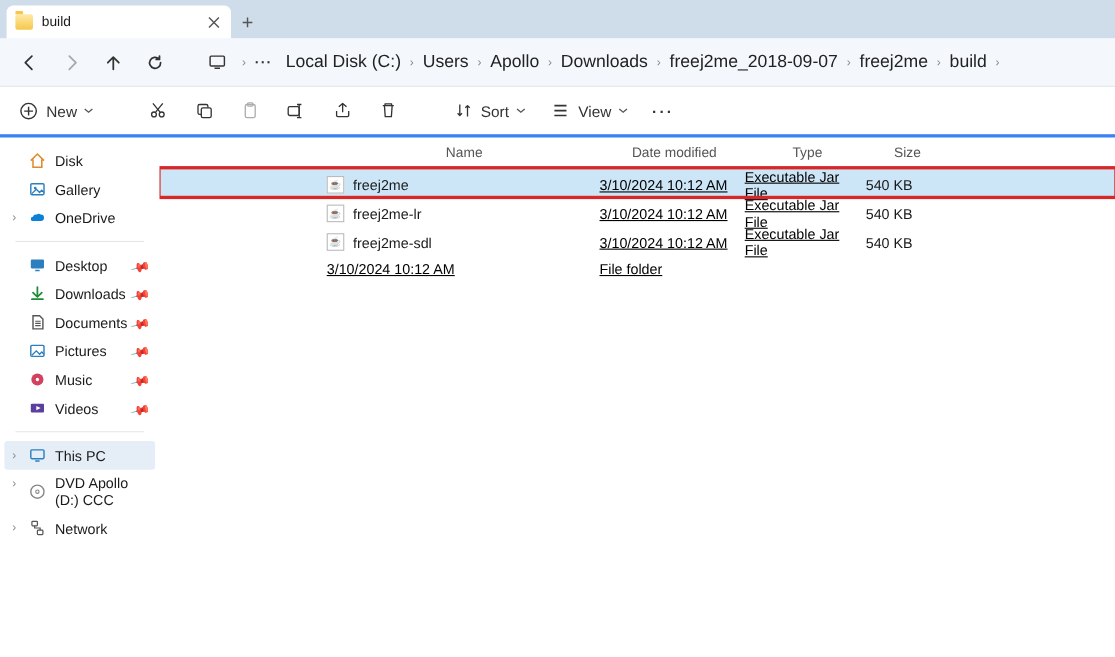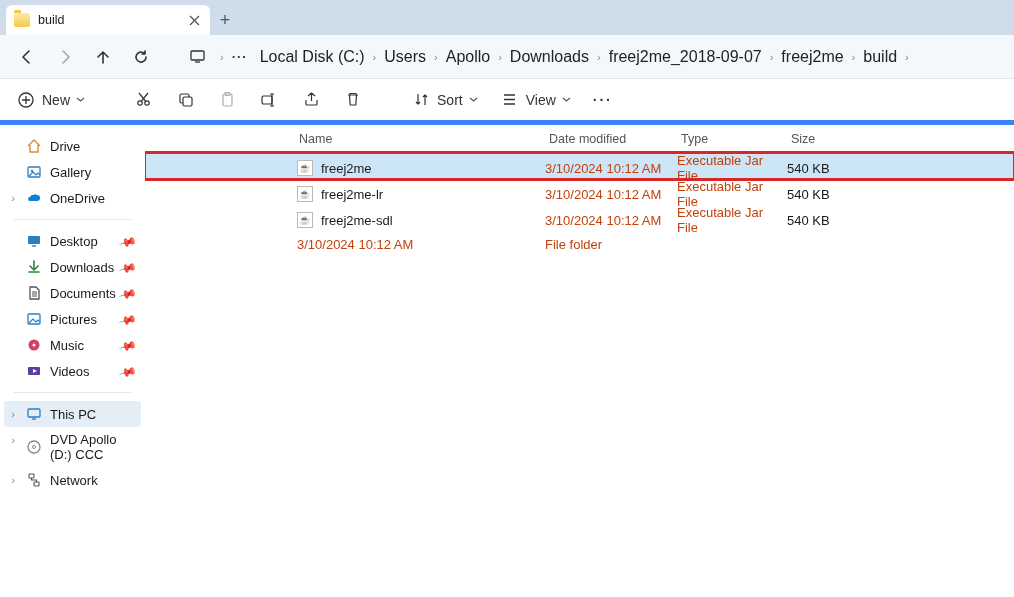--- a/index.html
+++ b/index.html
@@ -14,49 +14,49 @@
 .tab-close { width:16px; height:16px; display:flex; align-items:center; justify-content:center; color:#444; cursor:pointer; }
 .tab-add { width:30px; height:30px; display:flex; align-items:center; justify-content:center; color:#555; font-size:18px; }
 
 
 .addr-bar { height: 44px; background: #f4f7fb; border-bottom: 1px solid #e6e6e6; display:flex; align-items:center; padding: 0 10px; gap: 4px; }
 .nav-btn { width: 34px; height: 34px; display:flex; align-items:center; justify-content:center; color:#333; border-radius:4px; }
 .crumb { padding: 4px 6px; font-size: 16px; color:#222; cursor:pointer; }
 .chev { color:#888; font-size:11px; padding:0 2px; }
 
 
-.toolbar { height: 46px; border-bottom:5px solid #3b82f6; display:flex; align-items:center; padding: 0 14px; gap: 18px; }
+.toolbar { height: 46px; border-bottom:3px solid #3b82f6; display:flex; align-items:center; padding: 0 14px; gap: 18px; }
 .tool-btn { display:flex; align-items:center; gap:6px; color:#333; font-size:14px; padding:4px 2px; }
 .tool-icon { width:20px; height:20px; display:flex; align-items:center; justify-content:center; }
 
 
 .main { display:flex; height: calc(597px - 35px - 44px - 46px); }
 
 
 .sidebar { width: 145px; padding: 8px 4px; border-right: none; }
 .side-item { display:flex; align-items:center; gap:8px; padding: 5px 6px 5px 22px; font-size:13px; border-radius:3px; position:relative; }
 .side-item.selected { background:#e5eef7; }
 .side-sep { height:1px; background:#e6e6e6; margin: 8px 10px; }
 .side-caret { position:absolute; left:2px; top:7px; color:#888; font-size:11px; width:14px; text-align:center; }
 .pin { position:absolute; right:6px; top:8px; color:#aaa; font-size:12px; transform:rotate(30deg); }
 .ico { width:16px; height:16px; display:flex; align-items:center; justify-content:center; font-size:14px; }
 
 
 .content { flex:1; overflow:auto; }
 .cols { display:grid; grid-template-columns: 250px 132px 110px 72px; padding-left: 150px; height:28px; align-items:center; font-size:12.5px; color:#555; border-bottom: 1px solid #eee; }
-.cols div { padding-left:4px; }
+.cols div { padding-left:4px;text-align:center; }
 .group-hdr { padding: 6px 0 4px 150px; font-size:13.5px; color:#333; }
 .group-hdr .gcaret { display:inline-block; transform:rotate(0deg); margin-right:4px; font-size:11px; color:#666; }
 .row { display:grid; grid-template-columns: 248px 132px 110px 72px; padding-left: 152px; height:26px; align-items:center; font-size:13px; }
 .row.selected { background:#cde6f7; outline: 3px solid #d92626; outline-offset:-1px; }
 .row .name-cell { display:flex; align-items:center; gap:8px; }
 .row .file-ico { width:16px; height:16px; border:1px solid #bbb; background:#fff; font-size:9px; display:flex; align-items:center; justify-content:center; color:#c05030; }
 .row .folder-ico2 { width:16px; height:14px; background:linear-gradient(#ffe9a6,#f5c84b); border-radius:2px; }
 .size-cell { padding-right:4px; }
-.date-cell, .type-cell { color:#c2410c; }
+.date-cell, .type-cell { color:#000000;text-decoration:underline; }
 
 svg { display:block; }
 </style>
 </head>
 <body>
 
 <div class="tab-bar">
   <div class="tab">
     <span class="folder-ico"></span>
     <span class="tab-title">build</span>
@@ -206,21 +206,21 @@
 
 <div class="main">
   <div class="sidebar">
     <div id="side-top">
         <div class="side-item">
           <span class="ico">
             <svg width="16" height="16" viewBox="0 0 16 16">
               <path d="M2 8 L8 2 L14 8 M4 7 V14 H12 V7" stroke="#e08a2f" stroke-width="1.4" fill="none"></path>
             </svg>
           </span>
-          <span>Drive</span>
+          <span>Disk</span>
         </div>
         <div class="side-item">
           <span class="ico">
             <svg width="16" height="16" viewBox="0 0 16 16">
               <rect x="2" y="3" width="12" height="10" rx="1" fill="none" stroke="#2b7fbf" stroke-width="1.3"></rect>
               <circle cx="6" cy="7" r="1.2" fill="#2b7fbf"></circle>
               <path d="M3 12 L7 8 L10 11 L12 9 L14 11" stroke="#2b7fbf" stroke-width="1.2" fill="none"></path>
             </svg>
           </span>
           <span>Gallery</span>

